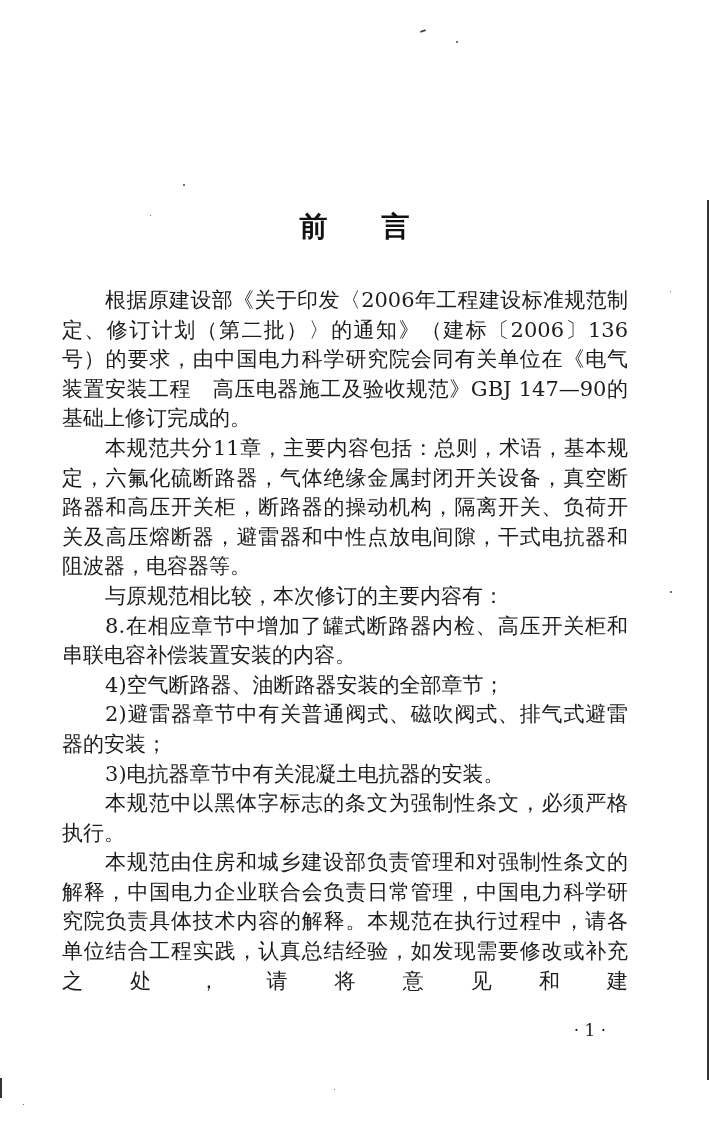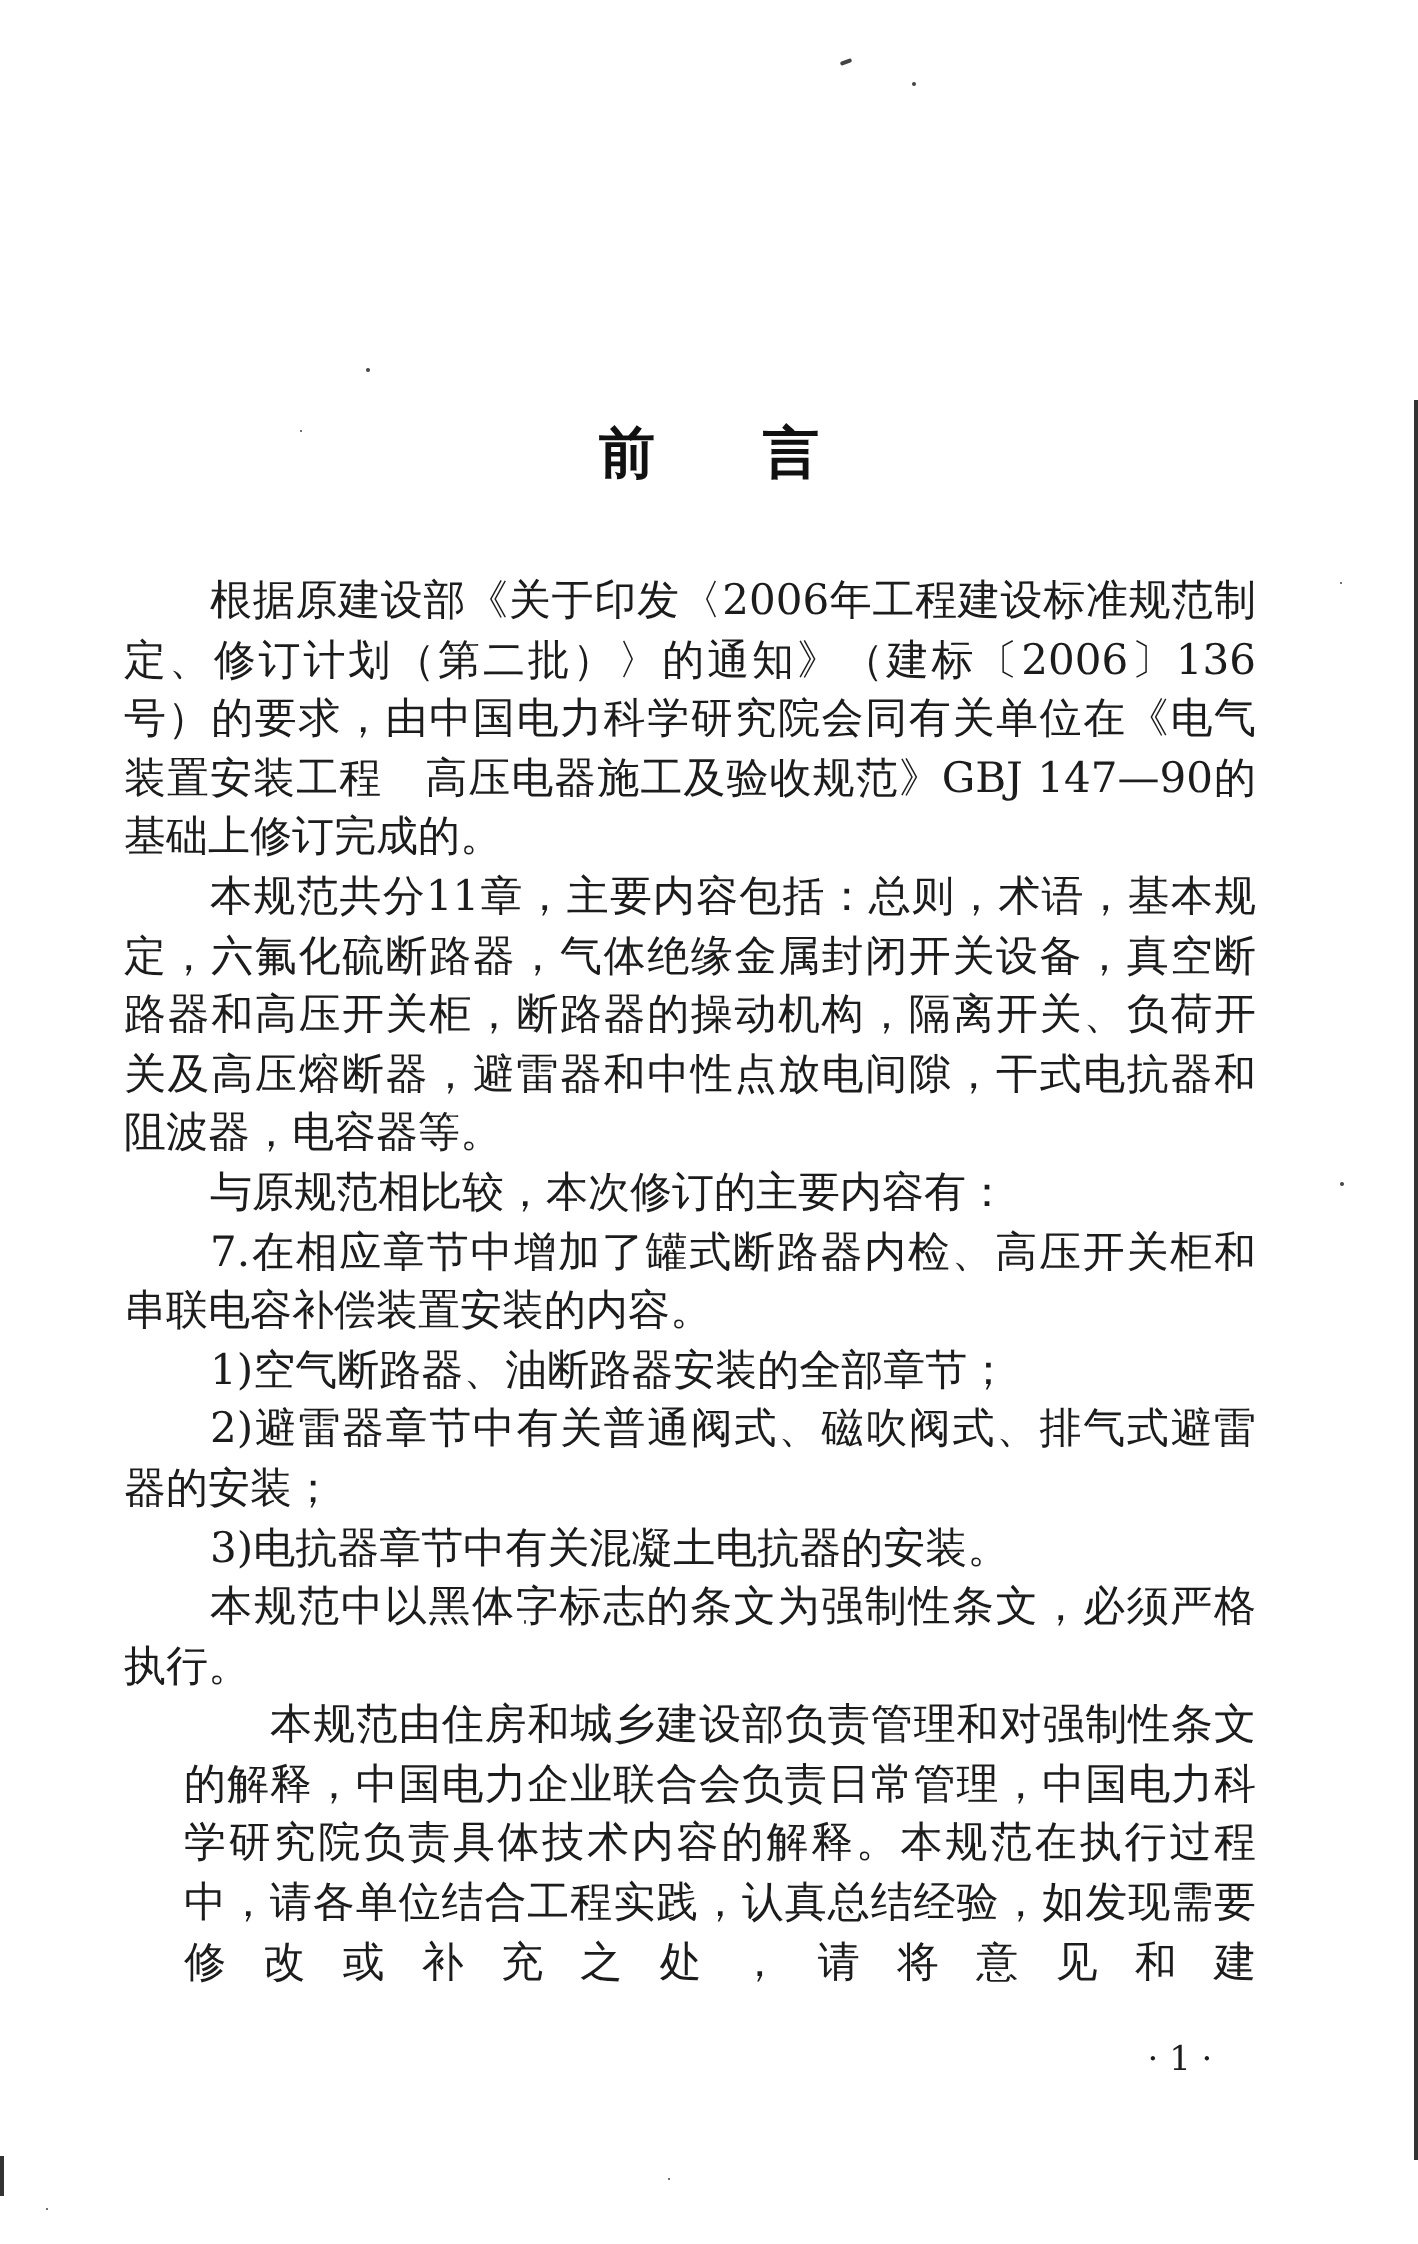--- a/index.html
+++ b/index.html
@@ -39,21 +39,20 @@
       text-align: justify;
       text-justify: inter-character;
       color: #1c1c1c;
     }
     .body-text p {
       margin: 0;
       text-indent: 2.05em;
     }
     .body-text p.last-line-justify {
       text-align-last: justify;
-      margin-left: 30px;
     }
     .page-number {
       position: absolute;
       top: 1020px;
       left: 560px;
       width: 60px;
       text-align: center;
       font-size: 17px;
       color: #1c1c1c;
     }
@@ -98,22 +97,22 @@
   <div class="speck" style="left:23px;top:1104px;width:1px;height:1px;"></div>
 
   <h1 class="page-title">
     <span>前</span><span class="gap"></span><span>言</span>
   </h1>
 
   <div class="body-text">
     <p>根据原建设部《关于印发〈2006年工程建设标准规范制定、修订计划（第二批）〉的通知》（建标〔2006〕136号）的要求，由中国电力科学研究院会同有关单位在《电气装置安装工程　高压电器施工及验收规范》GBJ 147—90的基础上修订完成的。</p>
     <p>本规范共分11章，主要内容包括：总则，术语，基本规定，六氟化硫断路器，气体绝缘金属封闭开关设备，真空断路器和高压开关柜，断路器的操动机构，隔离开关、负荷开关及高压熔断器，避雷器和中性点放电间隙，干式电抗器和阻波器，电容器等。</p>
     <p>与原规范相比较，本次修订的主要内容有：</p>
-    <p>7.在相应章节中增加了罐式断路器内检、高压开关柜和串联电容补偿装置安装的内容。</p>
-    <p>1)空气断路器、油断路器安装的全部章节；</p>
+    <p>8.在相应章节中增加了罐式断路器内检、高压开关柜和串联电容补偿装置安装的内容。</p>
+    <p>4)空气断路器、油断路器安装的全部章节；</p>
     <p>2)避雷器章节中有关普通阀式、磁吹阀式、排气式避雷器的安装；</p>
     <p>3)电抗器章节中有关混凝土电抗器的安装。</p>
     <p>本规范中以黑体字标志的条文为强制性条文，必须严格执行。</p>
     <p class="last-line-justify">本规范由住房和城乡建设部负责管理和对强制性条文的解释，中国电力企业联合会负责日常管理，中国电力科学研究院负责具体技术内容的解释。本规范在执行过程中，请各单位结合工程实践，认真总结经验，如发现需要修改或补充之处，请将意见和建</p>
   </div>
 
   <div class="page-number">· 1 ·</div>
 </div>
 
 </body></html>

